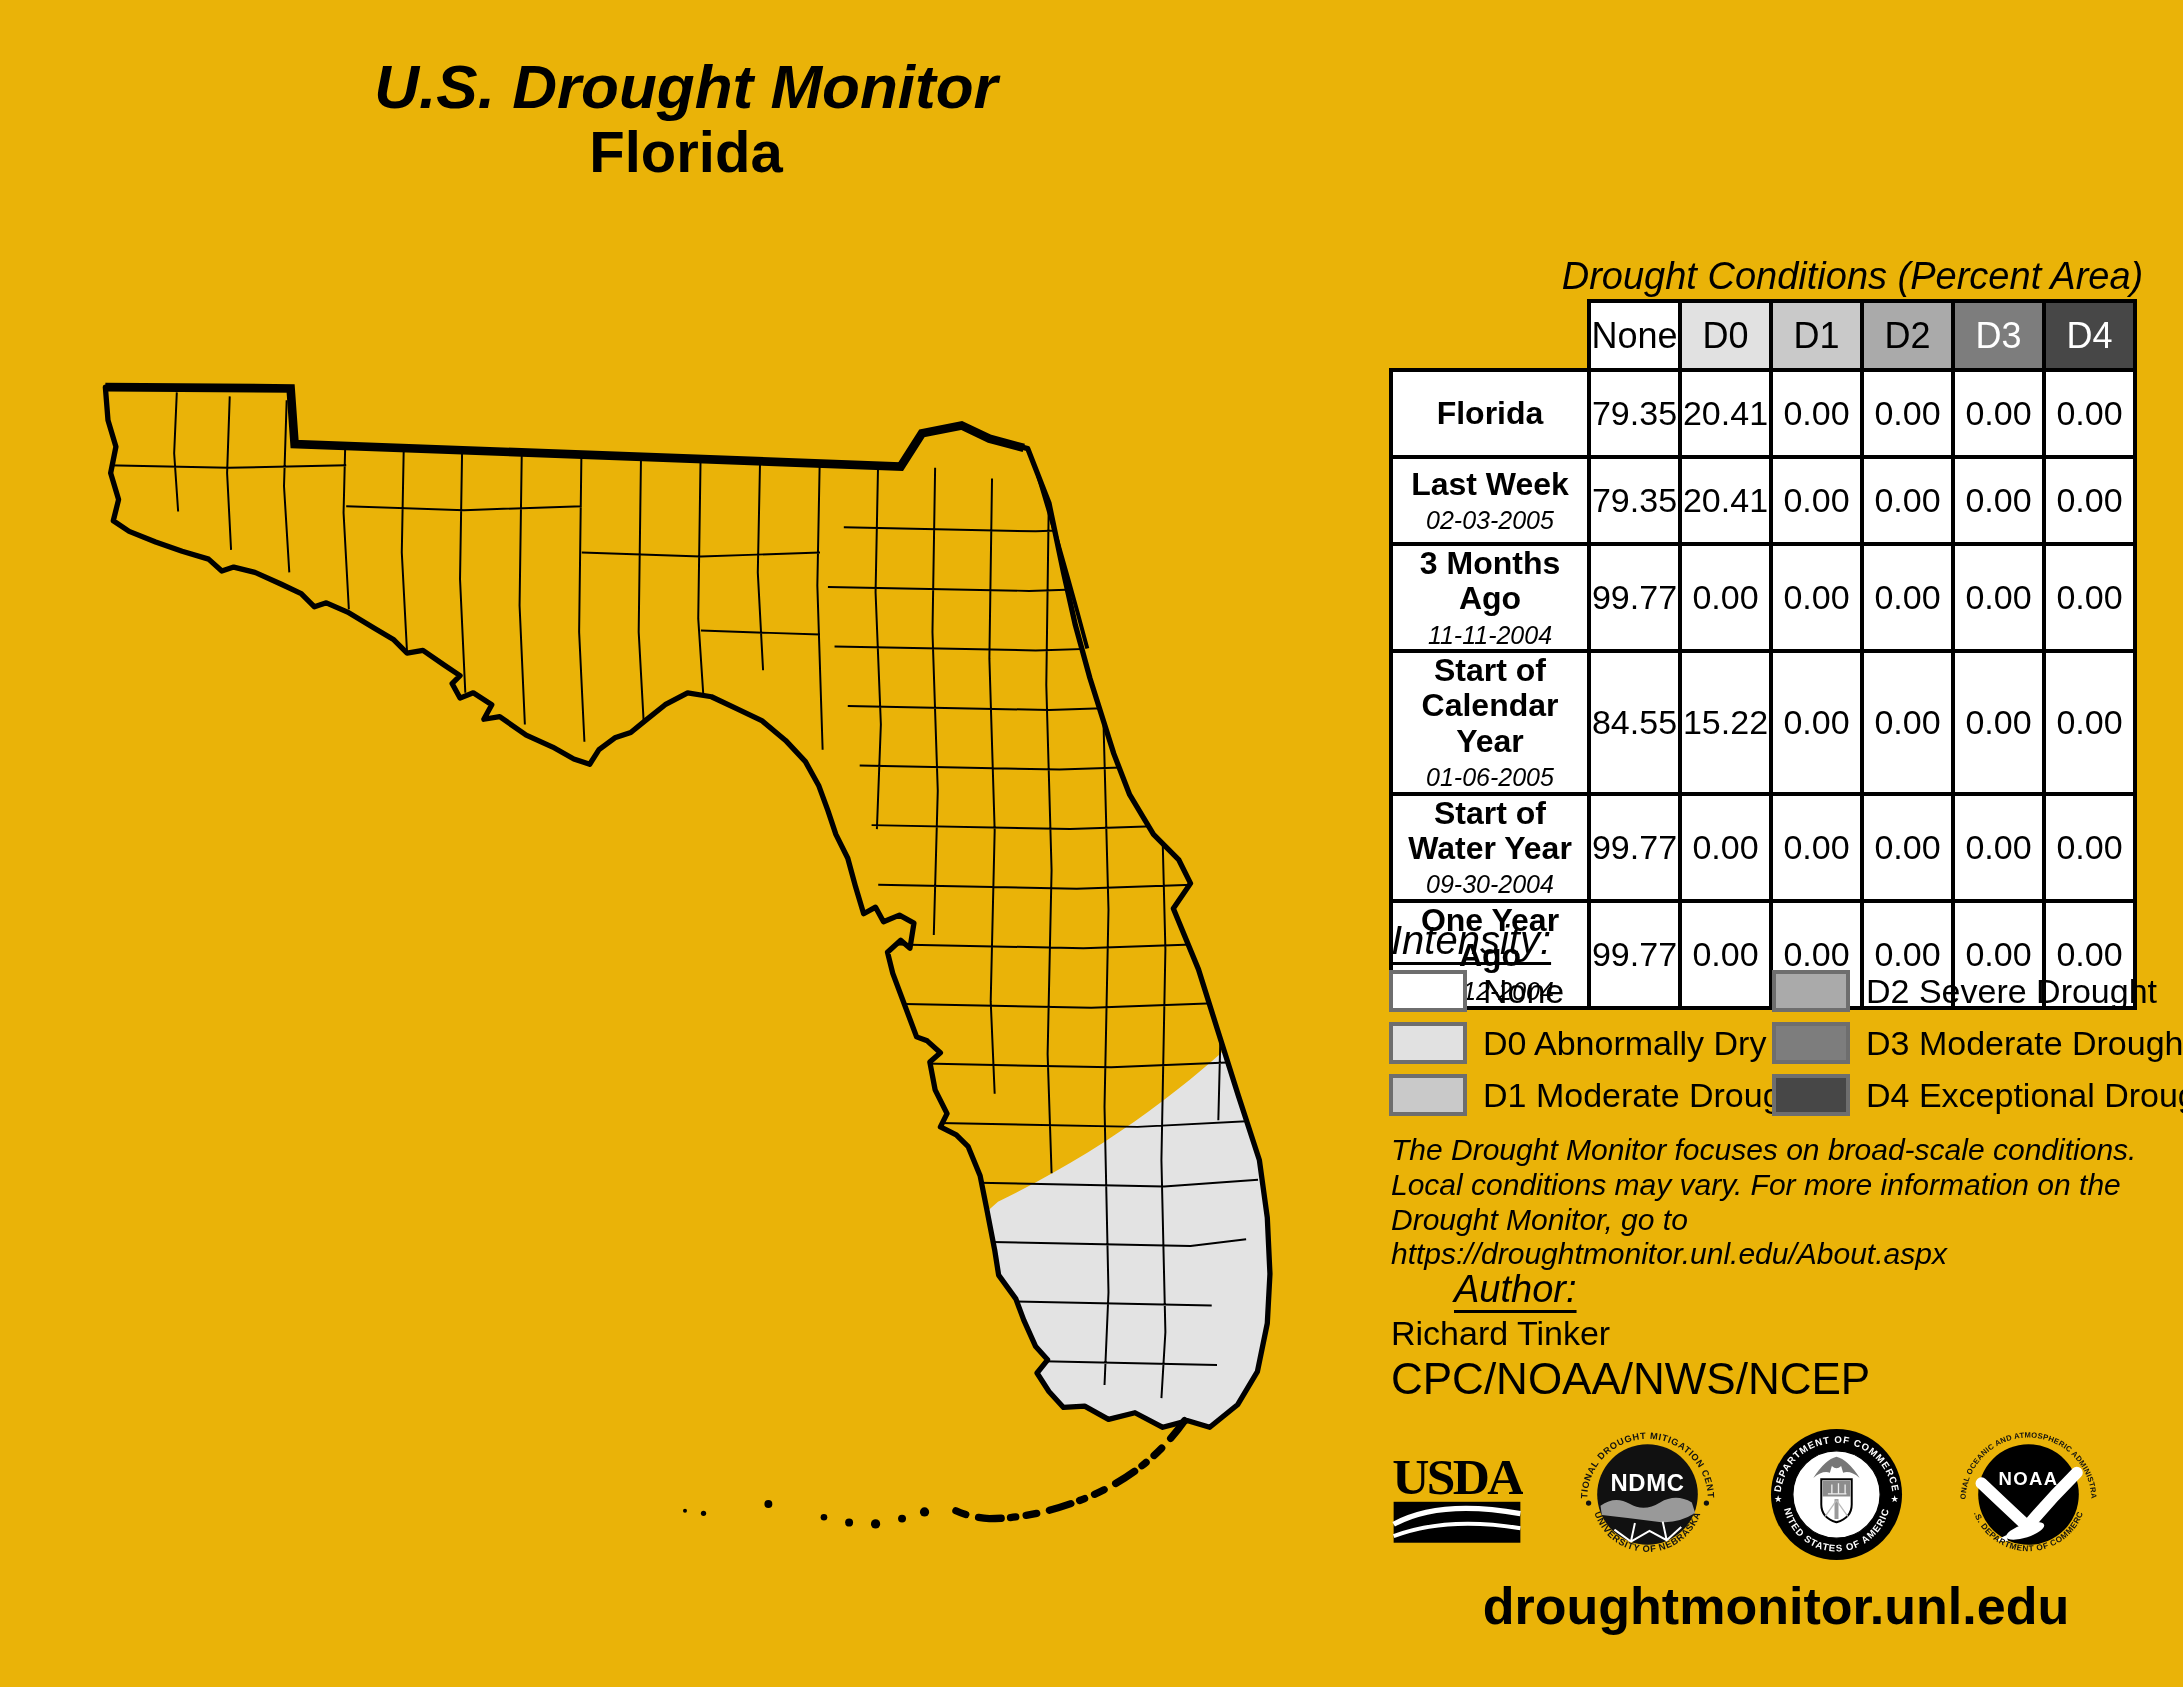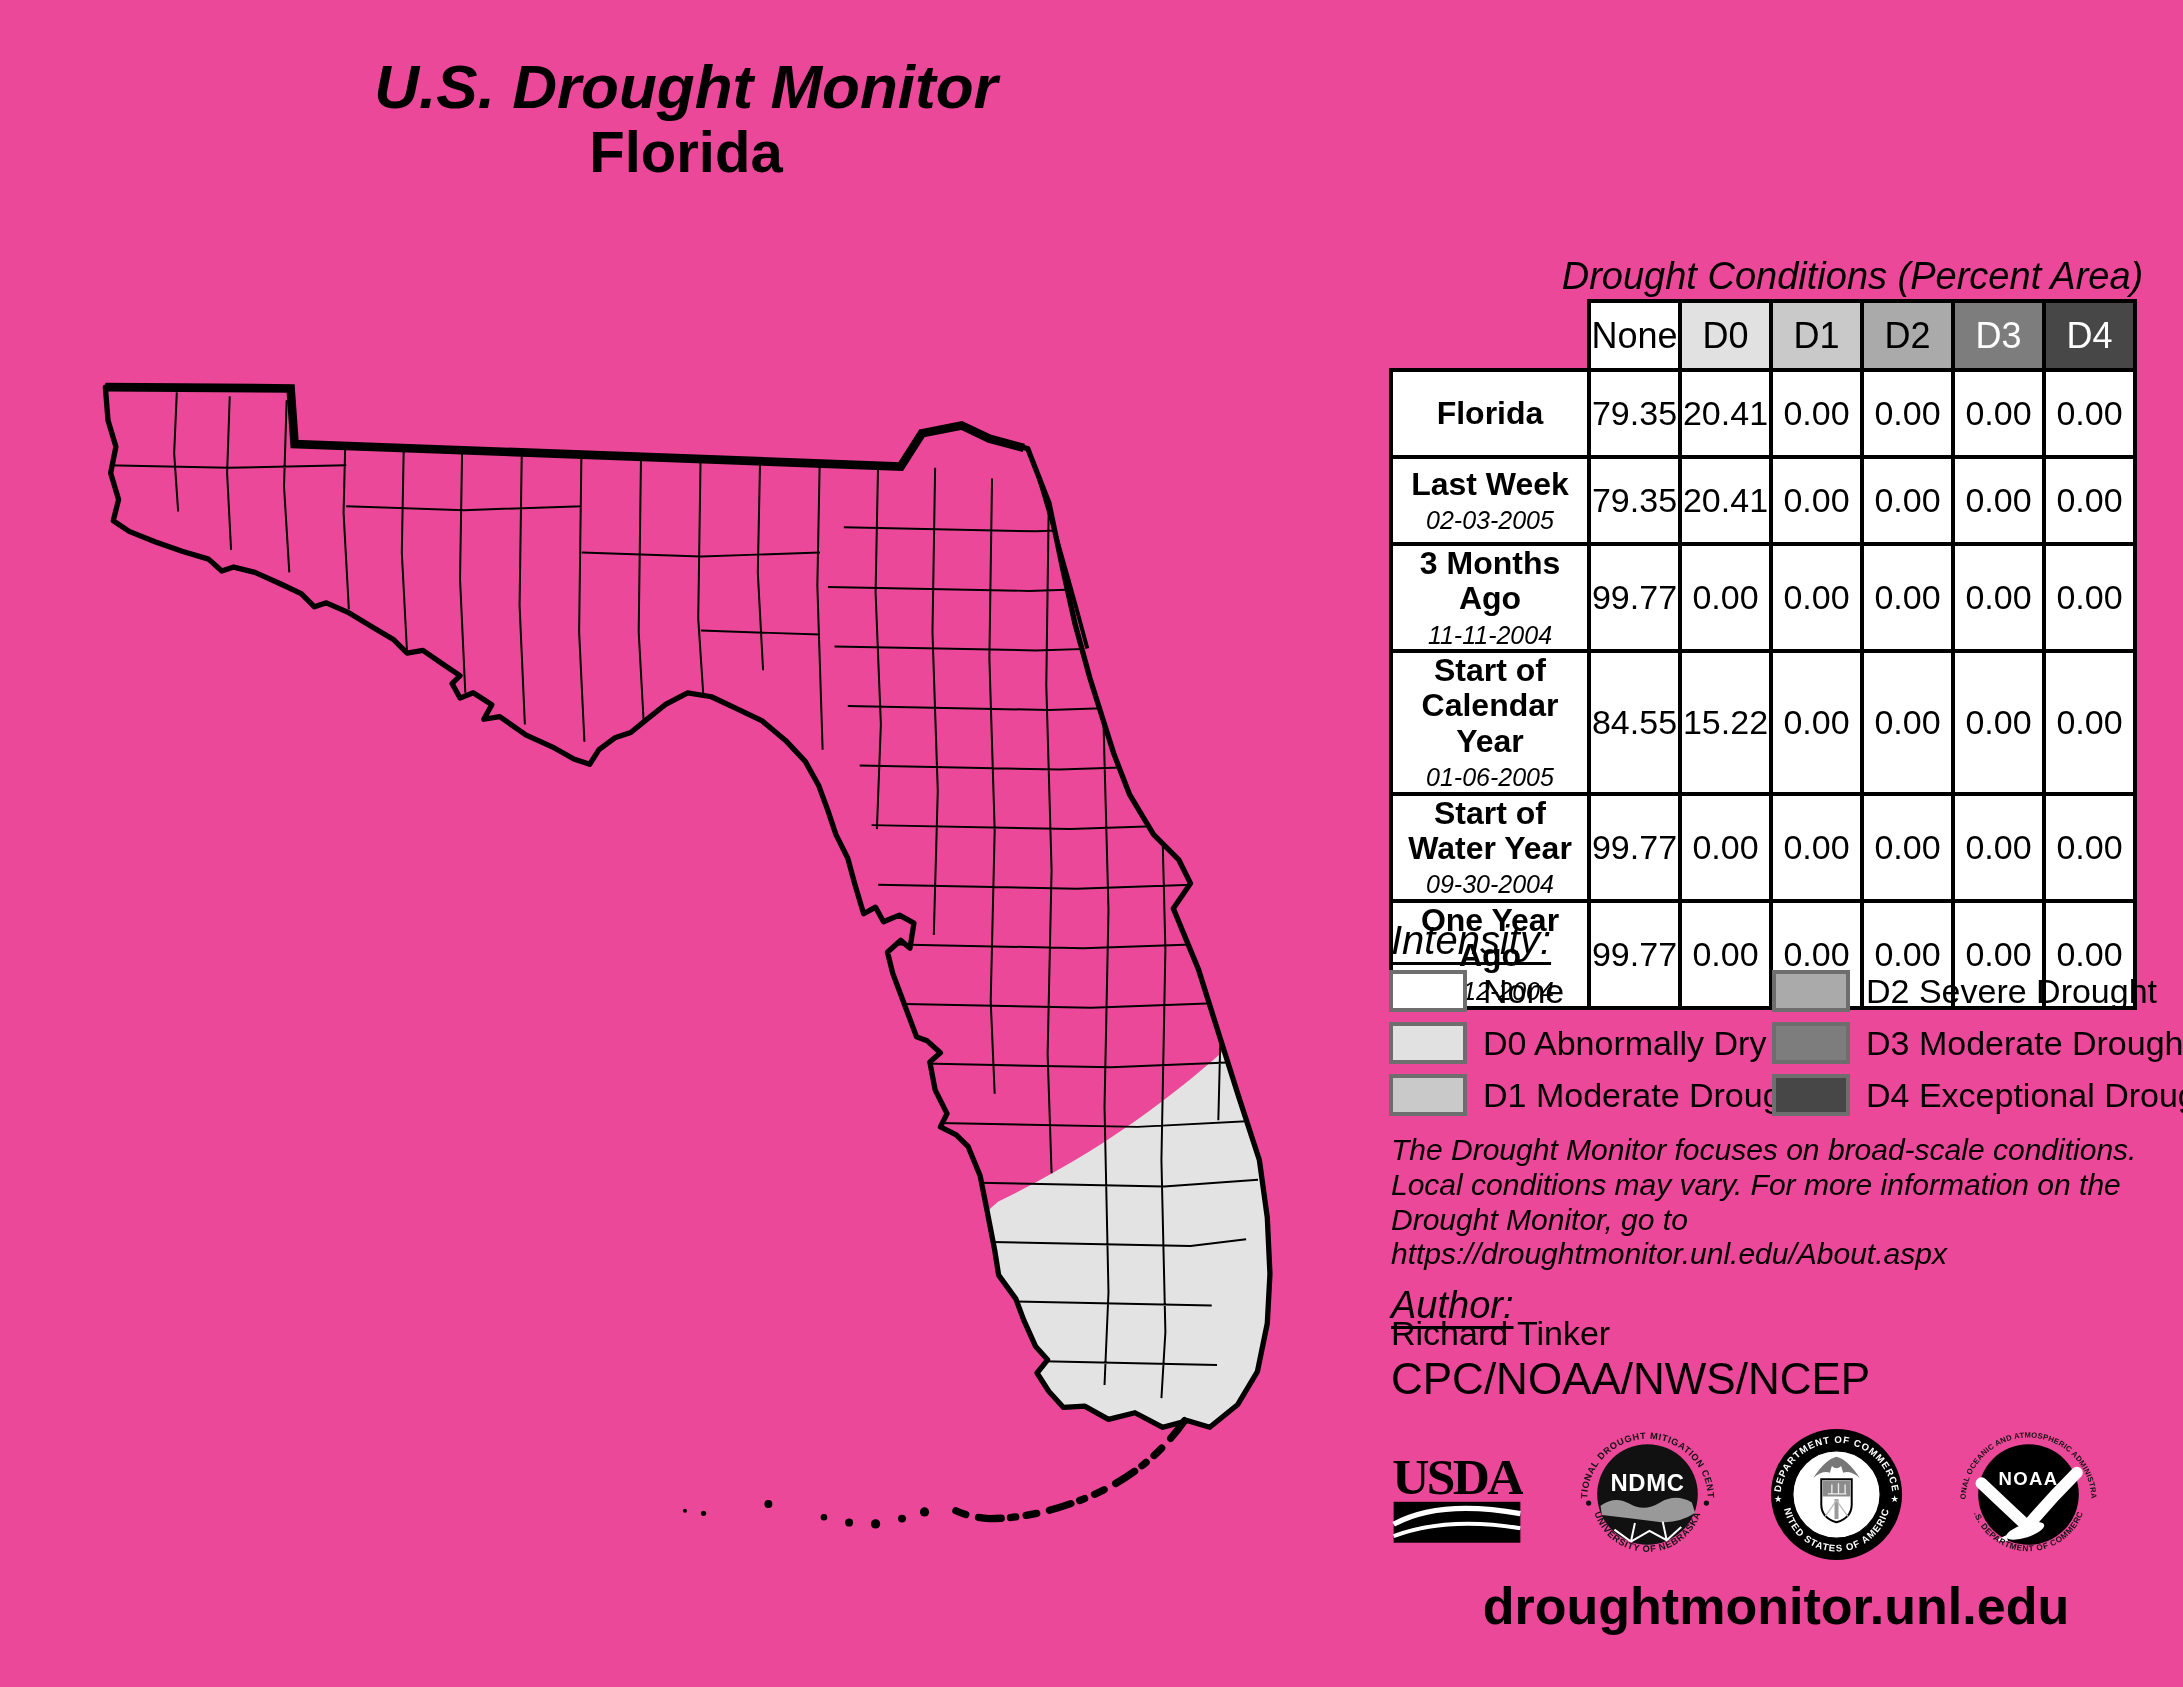--- a/index.html
+++ b/index.html
@@ -1,17 +1,17 @@
 <!DOCTYPE html>
 <html style="font-size:10.6px"><head>
 <meta charset="utf-8">
 <style>
   html,body{margin:0;padding:0;background:#fff;}
   body{font-family:"Liberation Sans", sans-serif;color:#000;}
-  .page{position:relative;width:2183px;height:1687px;background:#ec4899;overflow:hidden;}
+  .page{position:relative;width:2183px;height:1687px;background:#eab308;overflow:hidden;}
   .abs{position:absolute;}
 
   
   .title-block{left:289px;top:54px;width:794px;text-align:center;}
   .us-title{font-size:62px;font-weight:bold;font-style:italic;line-height:1.05;}
   .state-title{font-size:58px;font-weight:bold;margin-top:4px;line-height:1.0;}
 
   .date-block{left:1390px;top:63px;width:728px;text-align:center;}
   .big-date{font-size:66px;font-weight:bold;line-height:1.02;}
   .released{font-size:38px;font-weight:bold;font-style:italic;margin-top:9.3px;}
@@ -35,21 +35,21 @@
 
   
   .intensity-h{left:1391px;top:918px;font-size:40px;font-style:italic;text-decoration:underline;text-decoration-thickness:3.3px;text-underline-offset:8px;}
   .leg-col{width:794px;}
   .leg-item{display:flex;align-items:center;height:52px;}
   .swatch{width:70px;height:34px;border:4px solid #6e6e6e;flex:0 0 auto;}
   .leg-label{font-size:34px;margin-left:16px;white-space:nowrap;}
 
   
   .notes{left:1391px;top:1133px;width:794px;font-size:30px;font-style:italic;line-height:1.16;}
-  .author-h{left:1391px;top:1268px;font-size:38px;font-style:italic;text-decoration:underline;text-decoration-thickness:3.3px;text-underline-offset:8px;margin-top:16px;}
+  .author-h{left:1454px;top:1268px;font-size:38px;font-style:italic;text-decoration:underline;text-decoration-thickness:3.3px;text-underline-offset:8px;}
   .author-name{left:1391px;top:1314px;font-size:34px;}
   .author-org{left:1391px;top:1354px;font-size:44px;}
 
   .url{left:1389px;top:1576px;width:774px;text-align:center;font-size:52px;font-weight:bold;}
 
   svg text{font-family:"Liberation Sans", sans-serif;}
   .serif{font-family:"Liberation Serif", serif;}
 </style>
 </head>
 <body>

